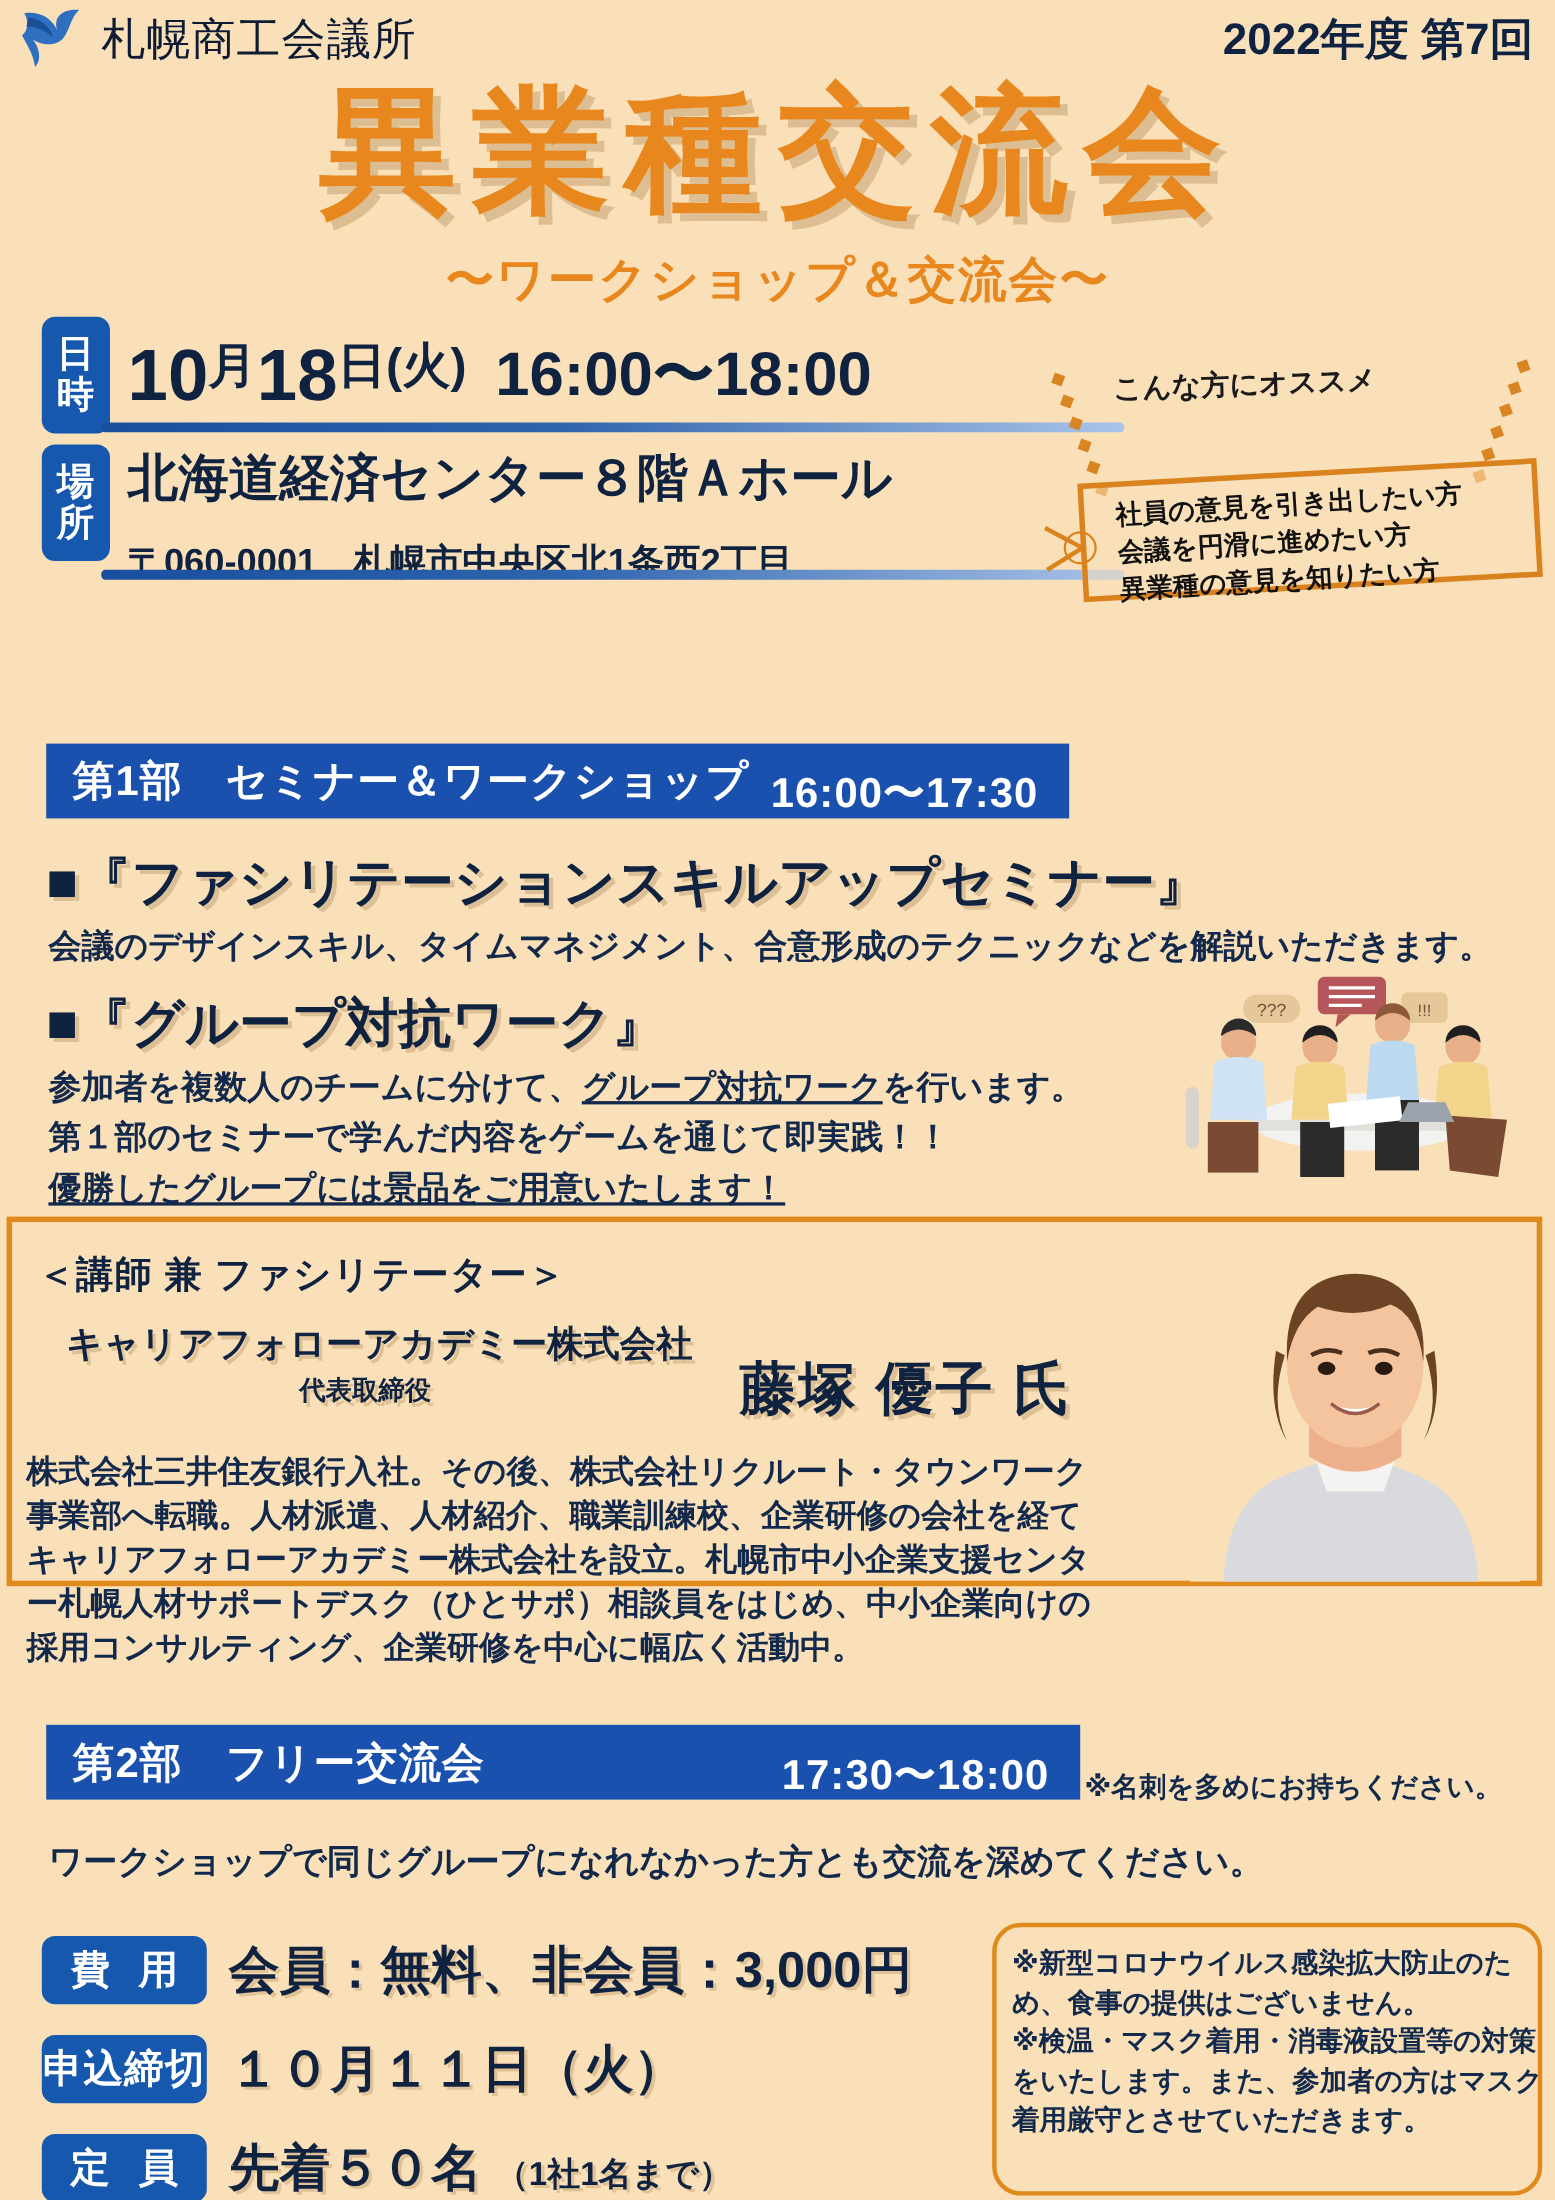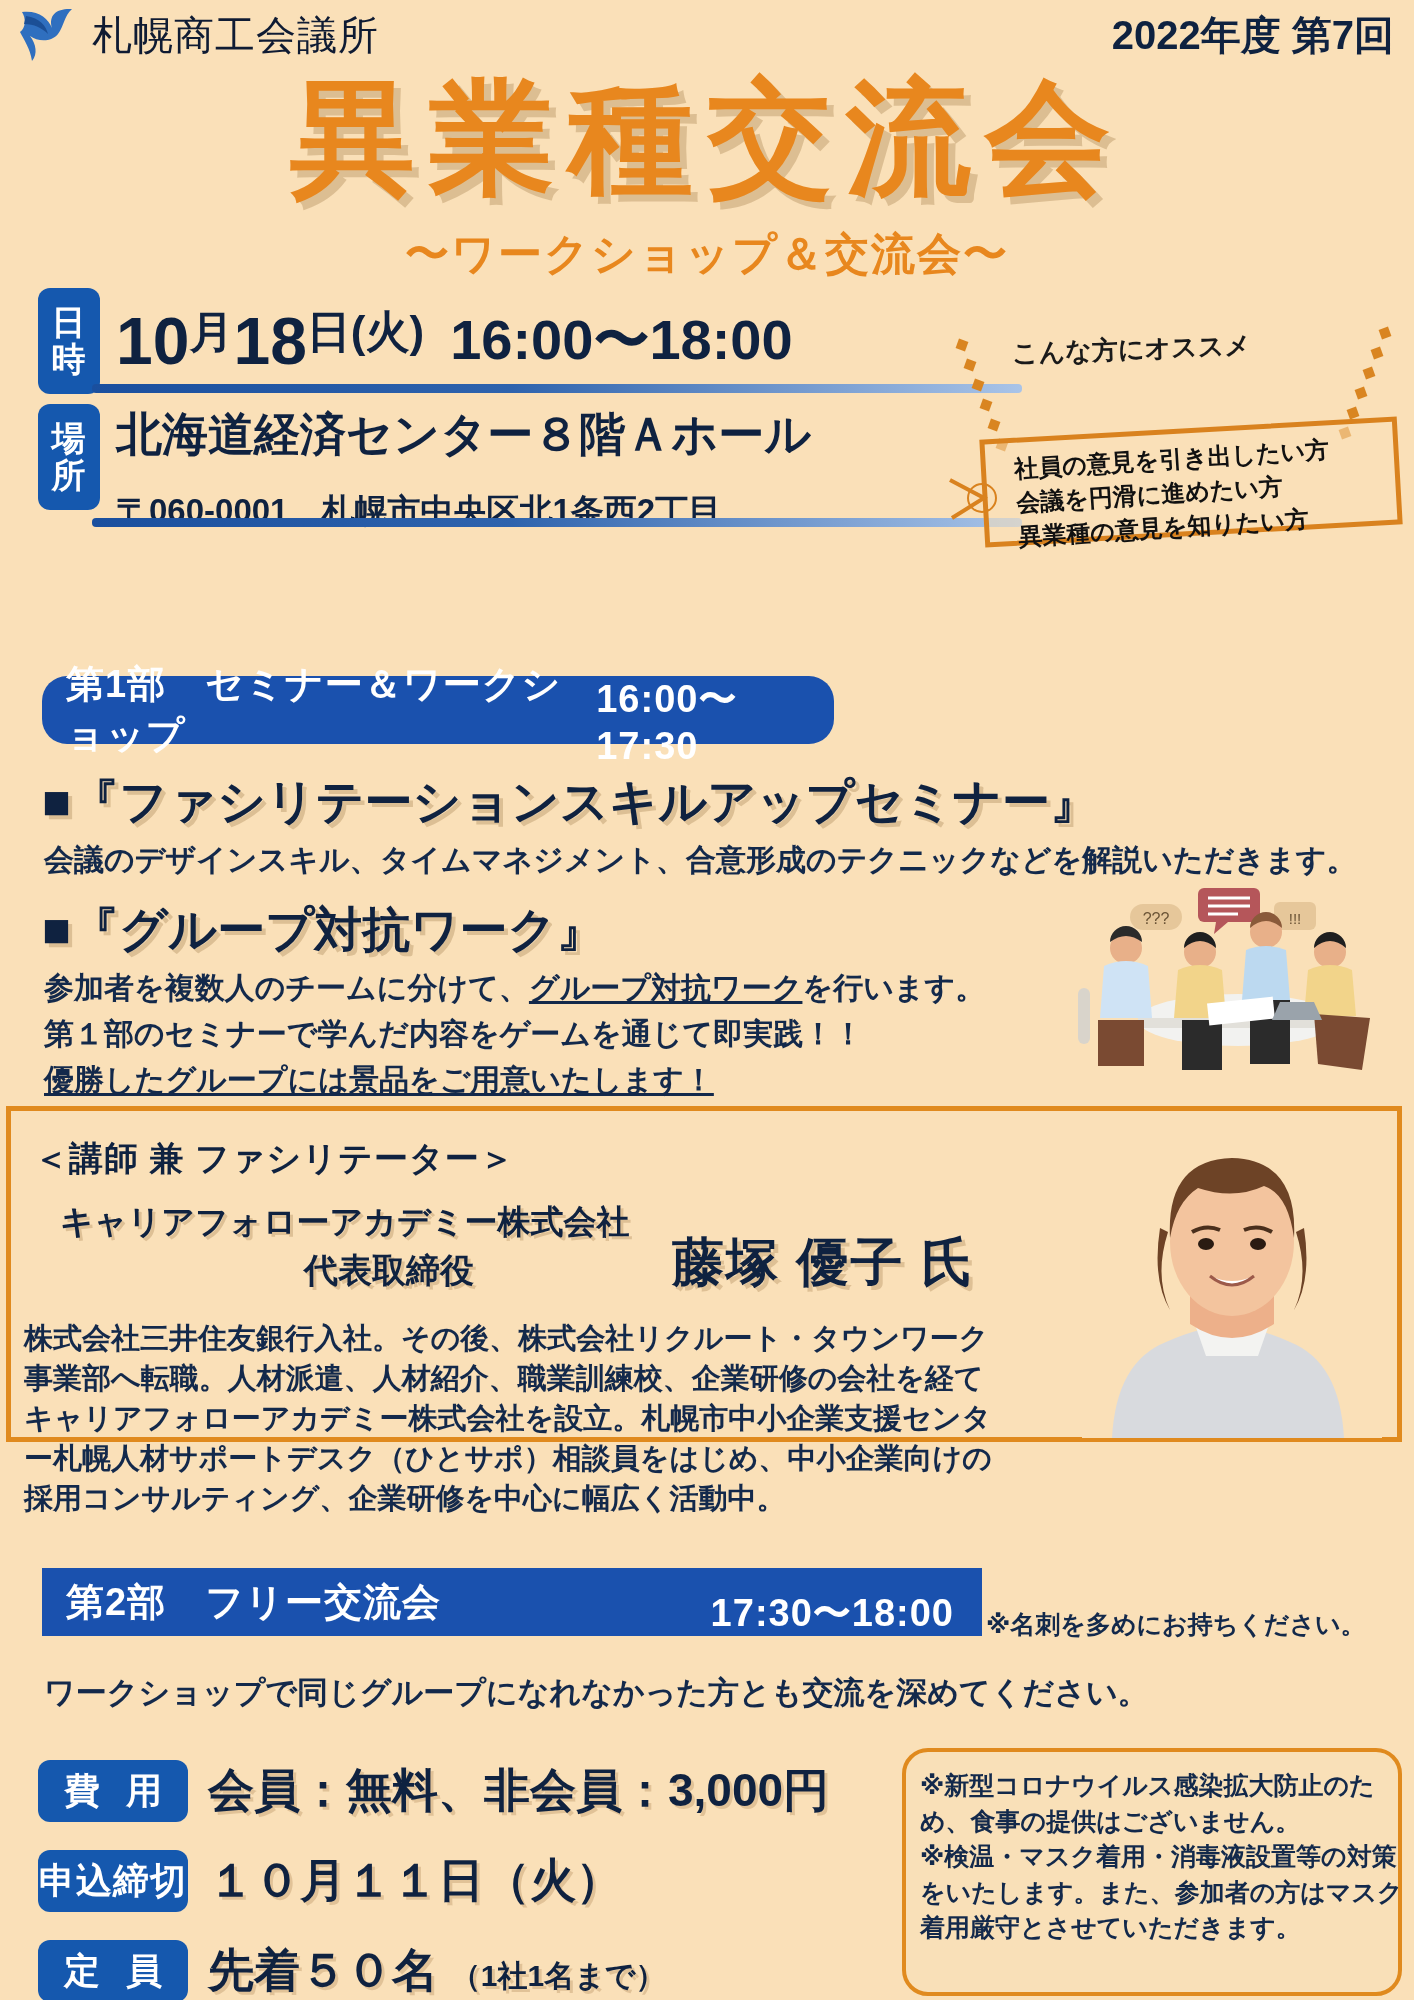--- a/index.html
+++ b/index.html
@@ -58,21 +58,21 @@
   .reco-lines { position:absolute; top:440px; left:1016px; width:390px; transform:rotate(-3.6deg);
                 font-size:24px; font-weight:bold; color:#111; line-height:1.42; }
   .reco-lines div { white-space:nowrap; }
   .reco-pointer { position:absolute; top:470px; left:948px; width:56px; height:56px; }
 
   
   .sec-bar { position:absolute; background:#1a51ae; color:#fff; font-weight:bold;
              display:flex; align-items:center; font-size:38px; letter-spacing:1px; }
   .sec-bar .gap { flex:1 1 auto; }
   .sec-bar .time { margin-right:28px;margin-top:22px; }
-  .bar1 { top:676px; left:42px; width:792px; height:68px; padding-left:24px;border-radius:25px; }
+  .bar1 { top:676px; left:42px; width:930px; height:68px; padding-left:24px; }
   .bar2 { top:1568px; left:42px; width:940px; height:68px; padding-left:24px; }
 
   
   .h-item { position:absolute; font-size:48px; font-weight:bold; color:#0f2240;
             white-space:nowrap; text-shadow:4px 4px 0 rgba(160,120,70,.32); letter-spacing:0px; }
   .h1a { top:770px; left:42px; }
   .h1b { top:898px; left:42px; }
   .p-line { position:absolute; font-size:30px; font-weight:bold; color:#13294b; white-space:nowrap; }
   .p1 { top:840px; left:44px; }
   .p2 { top:968px; left:44px; }
@@ -83,21 +83,21 @@
   
   .illus { position:absolute; top:880px; left:1058px; width:350px; height:200px; }
 
   
   .lect-box { position:absolute; top:1106px; left:6px; width:1396px; height:336px;
               border:5px solid #e08a1e; background:rgba(250,224,184,0.25); }
   .lect-head { position:absolute; top:1136px; left:34px; font-size:34px; font-weight:bold;
                color:#0f2240; white-space:nowrap; letter-spacing:1px; }
   .lect-company { position:absolute; top:1200px; left:60px; font-size:33px; font-weight:bold;
                   color:#0f2240; white-space:nowrap; text-shadow:3px 3px 0 rgba(160,120,70,.3); }
-  .lect-role { position:absolute; top:1248px; left:304px; font-size:34px; font-weight:bold;
+  .lect-role { position:absolute; top:1248px; left:272px; font-size:24px; font-weight:bold;
                color:#0f2240; white-space:nowrap; text-shadow:3px 3px 0 rgba(160,120,70,.3); }
   .lect-name { position:absolute; top:1228px; left:672px; font-size:52px; font-weight:bold;
                color:#0f2240; white-space:nowrap; letter-spacing:2px;
                text-shadow:4px 4px 0 rgba(160,120,70,.3); }
   .lect-bio { position:absolute; top:1318px; left:24px; width:1040px; font-size:29px; font-weight:bold;
               color:#13294b; line-height:1.38; }
   .lect-bio div { white-space:nowrap; }
 
   .portrait { position:absolute; top:1120px; left:1082px; width:300px; height:318px; overflow:hidden; }
 

